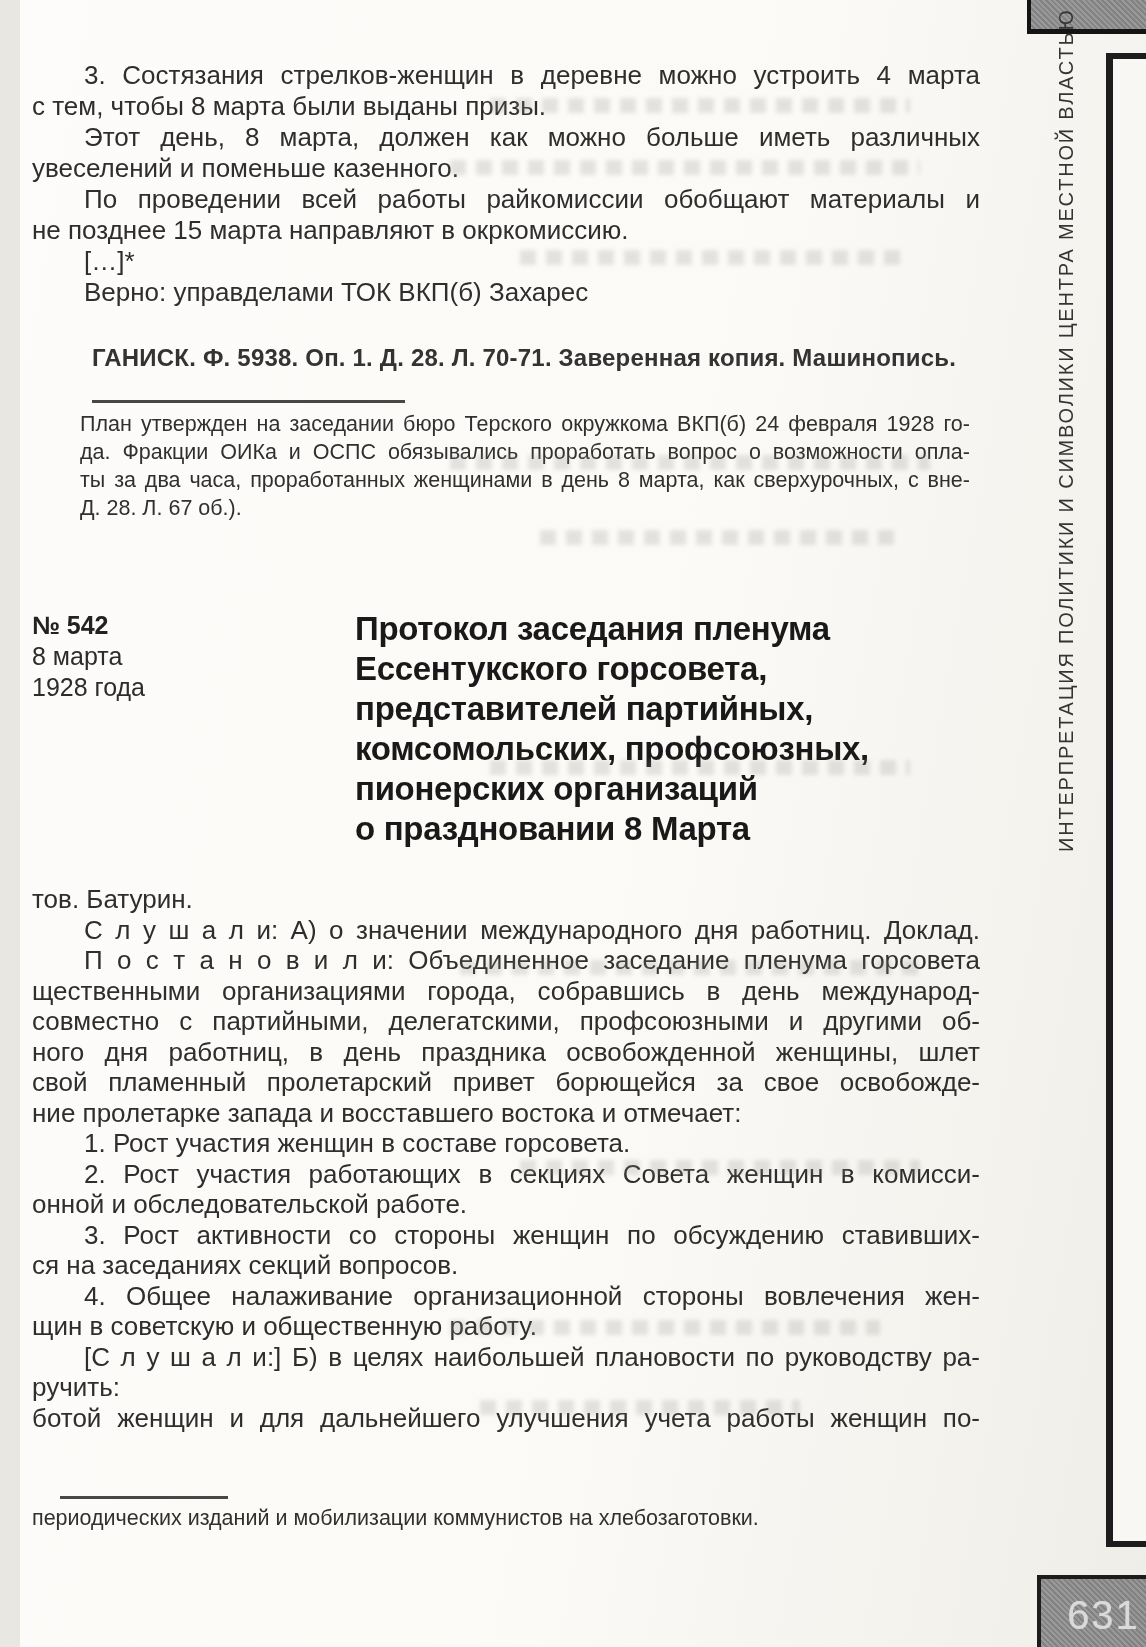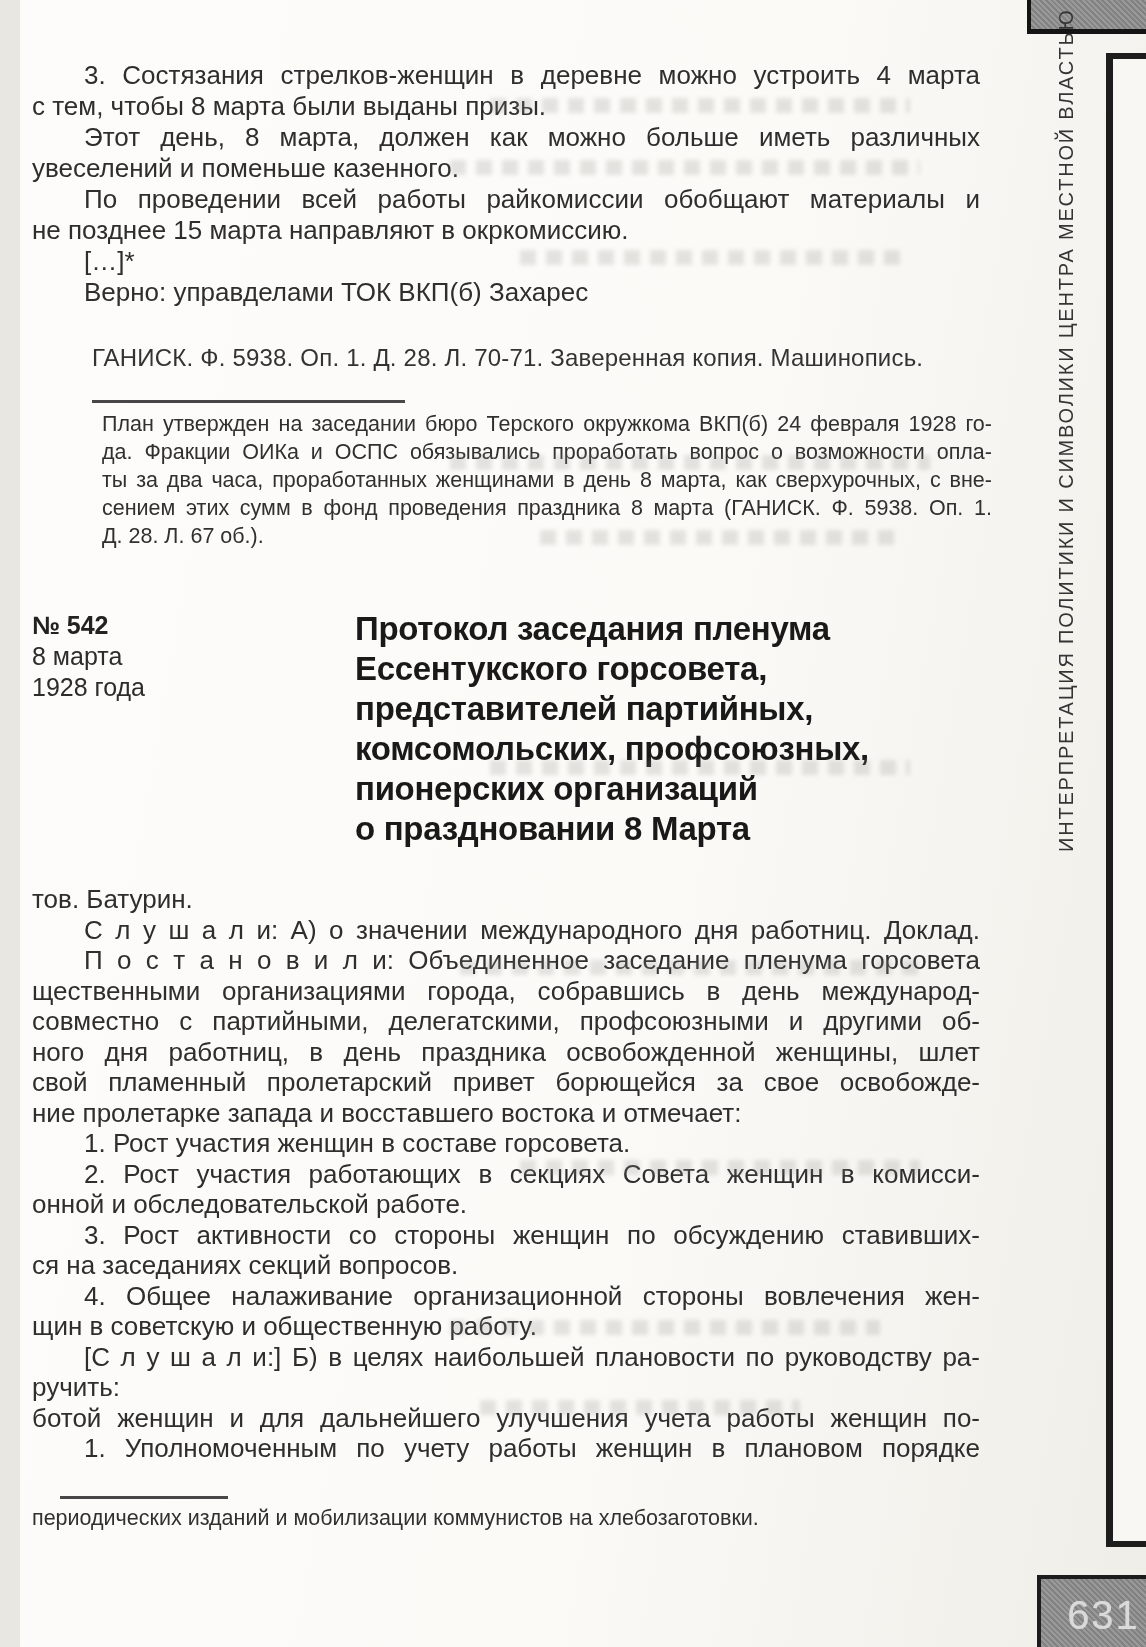--- a/index.html
+++ b/index.html
@@ -16,21 +16,21 @@
   }
   
   .textcol{position:absolute;left:12px;width:948px;}
   .line{white-space:normal;}
   .line.just{text-align:justify;text-align-last:justify;}
   .line.indent{text-indent:52px;}
 
   .prev-body{top:60px;font-size:26px;line-height:31px;color:#2e2e2e;}
 
   .archive{position:absolute;left:72px;top:344px;width:890px;
-    font-size:24px;color:#333;letter-spacing:.2px;}
+    font-size:24px;color:#333;letter-spacing:.2px;font-weight:bold;}
 
   .rule{position:absolute;height:3px;background:#474747;}
   .rule-commentary{left:72px;top:400px;width:313px;}
   .rule-footnote{left:40px;top:1496px;width:168px;}
 
   .commentary{left:72px;top:410px;width:890px;font-size:21.5px;line-height:28px;color:#303030;}
 
   .doc-header{position:absolute;left:12px;top:610px;width:300px;font-size:25px;line-height:31px;color:#2c2c2c;}
   .doc-number{font-weight:bold;color:#222;}
 
@@ -96,25 +96,24 @@
       <div class="line">увеселений и поменьше казенного.</div>
       <div class="line indent just">По проведении всей работы райкомиссии обобщают материалы и</div>
       <div class="line">не позднее 15 марта направляют в окркомиссию.</div>
       <div class="line indent">[…]*</div>
       <div class="line indent">Верно: управделами ТОК ВКП(б) Захарес</div>
     </div>
 
   <div class="archive">ГАНИСК. Ф. 5938. Оп. 1. Д. 28. Л. 70-71. Заверенная копия. Машинопись.</div>
 
   <div class="rule rule-commentary"></div>
-  <div class="textcol commentary" style="left:82px;width:890px;">
+  <div class="textcol commentary" style="left:60px;width:890px;">
       <div class="line just">План утвержден на заседании бюро Терского окружкома ВКП(б) 24 февраля 1928 го-</div>
       <div class="line just">да. Фракции ОИКа и ОСПС обязывались проработать вопрос о возможности опла-</div>
       <div class="line just">ты за два часа, проработанных женщинами в день 8 марта, как сверхурочных, с вне-</div>
-      <div class="line just">сением этих сумм в фонд проведения праздника 8 марта (ГАНИСК. Ф. 5938. Оп. 1.</div>
       <div class="line">Д. 28. Л. 67 об.).</div>
     </div>
 
   <div class="doc-header">
     <div class="doc-number">№ 542</div>
     <div>
         <div class="line">8 марта</div>
         <div class="line">1928 года</div>
       </div>
   </div>
@@ -140,21 +139,20 @@
       <div class="line indent">1. Рост участия женщин в составе горсовета.</div>
       <div class="line indent just">2. Рост участия работающих в секциях Совета женщин в комисси-</div>
       <div class="line">онной и обследовательской работе.</div>
       <div class="line indent just">3. Рост активности со стороны женщин по обсуждению ставивших-</div>
       <div class="line">ся на заседаниях секций вопросов.</div>
       <div class="line indent just">4. Общее налаживание организационной стороны вовлечения жен-</div>
       <div class="line">щин в советскую и общественную работу.</div>
       <div class="line indent just">[С л у ш а л и:] Б) в целях наибольшей плановости по руководству ра-</div>
       <div class="line">ручить:</div>
       <div class="line just">ботой женщин и для дальнейшего улучшения учета работы женщин по-</div>
-      <div class="line indent just">1. Уполномоченным по учету работы женщин в плановом порядке</div>
     </div>
 
   <div class="rule rule-footnote"></div>
   <div class="textcol footnote">
       <div class="line">периодических изданий и мобилизации коммунистов на хлебозаготовки.</div>
     </div>
 
   <div class="sidebar-frame"></div>
   <div class="corner-marker"></div>
   <div class="v-caption">ИНТЕРПРЕТАЦИЯ ПОЛИТИКИ И СИМВОЛИКИ ЦЕНТРА МЕСТНОЙ ВЛАСТЬЮ</div>

